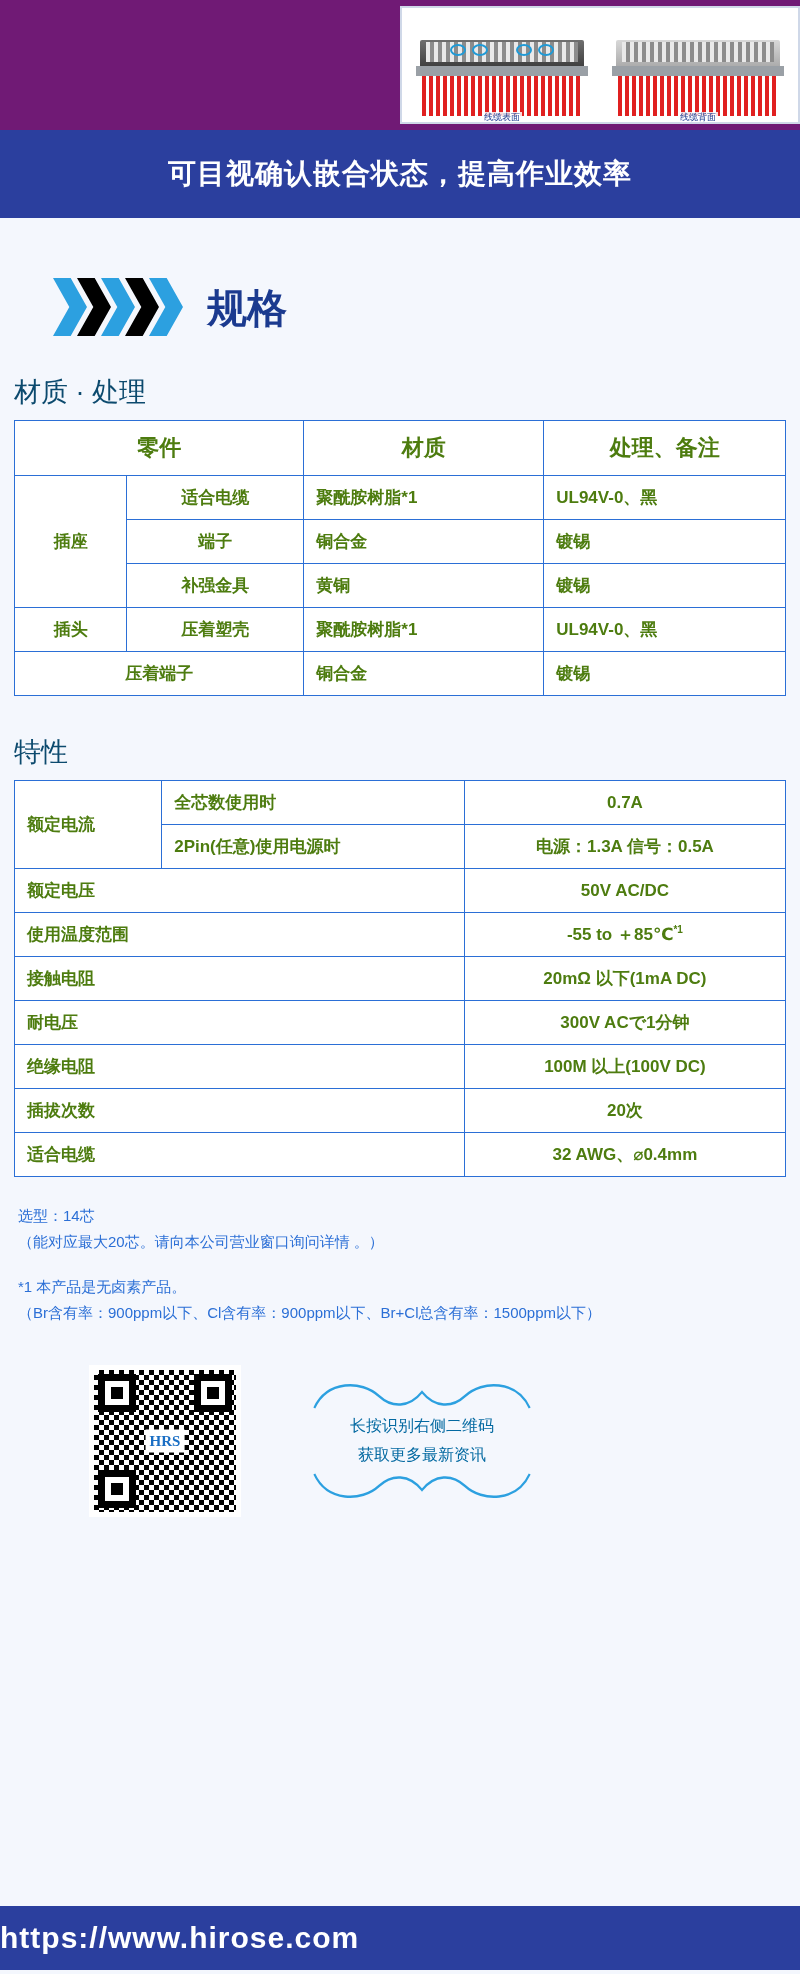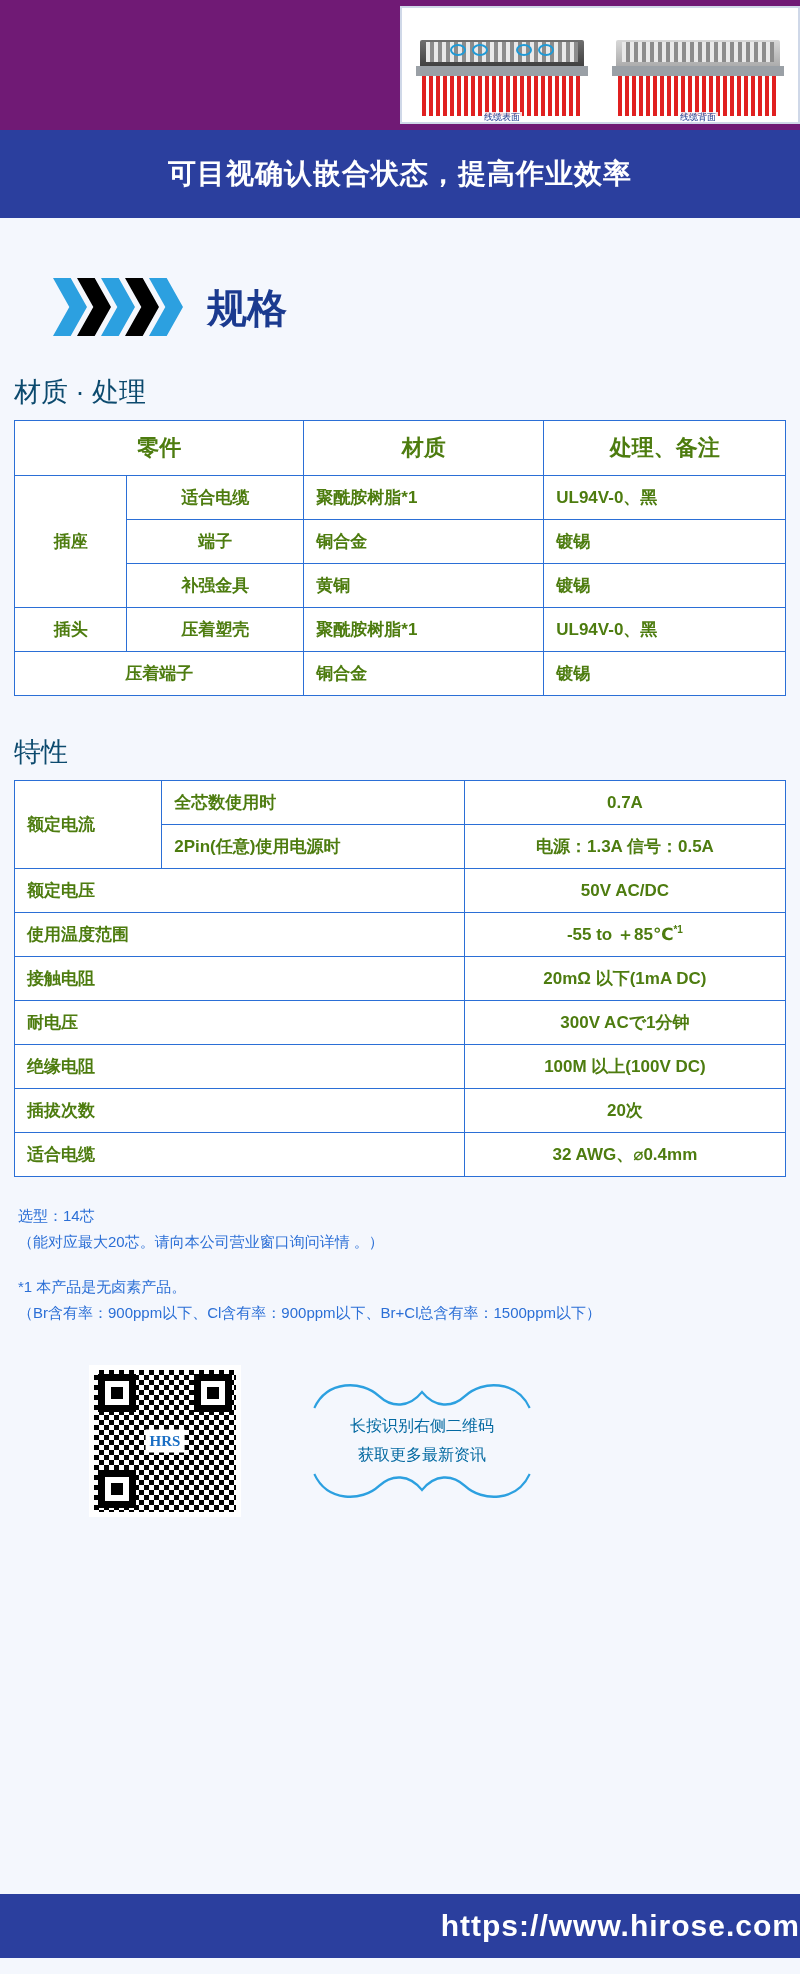--- a/index.html
+++ b/index.html
@@ -229,28 +229,28 @@
     position: relative;
     padding: 34px 40px;
   }
   .swirl { position: absolute; left: 0; width: 100%; height: 34px; color:#2ca0e0; }
   .swirl.top { top: 0; }
   .swirl.bottom { bottom: 0; transform: scaleY(-1); }
 
   
   .footer {
     position: absolute;
-    bottom: 16px; left: 0;
+    bottom: 4px; left: 0;
     width: 100%;
     height: 64px;
     background: #2b3f9e;
     color: #ffffff;
     display: flex;
     align-items: center;
-    justify-content: flex-end;
+    justify-content: flex-start;
     font-size: 30px;
     font-weight: bold;
     letter-spacing: 1px;
   }
 </style>
 </head>
 <body>
 
 <div class="hero">
   <div class="hero-card">

